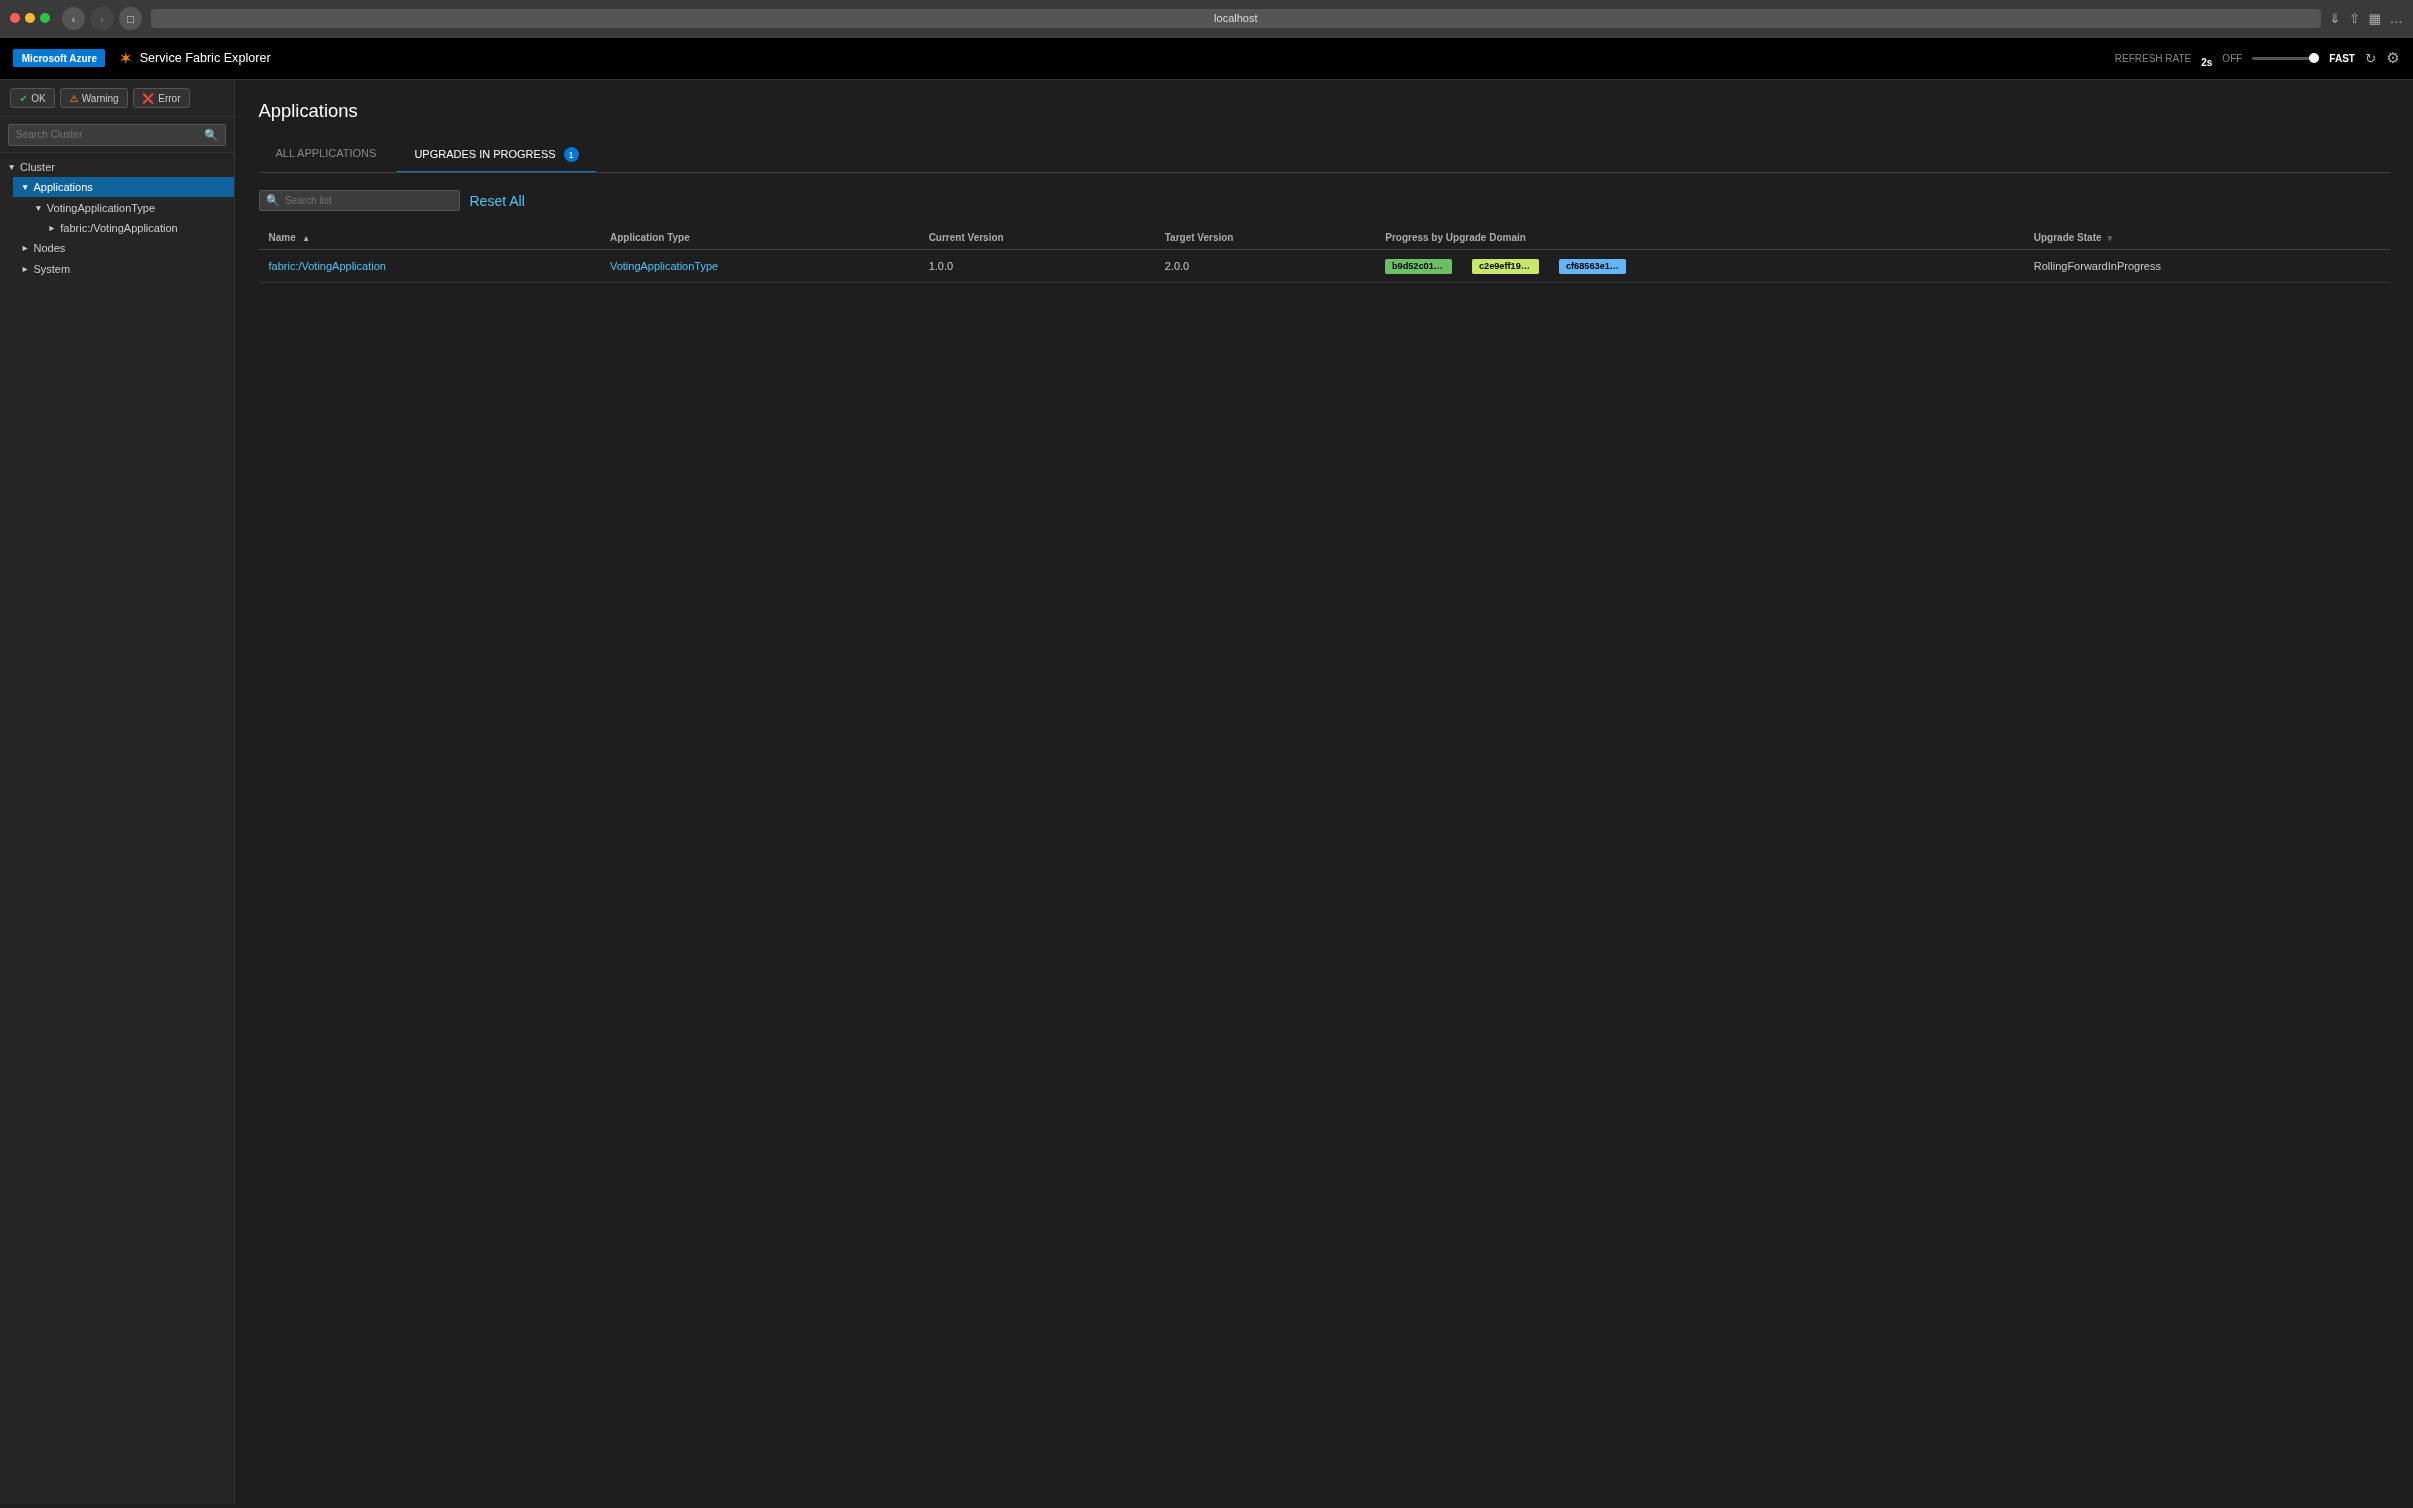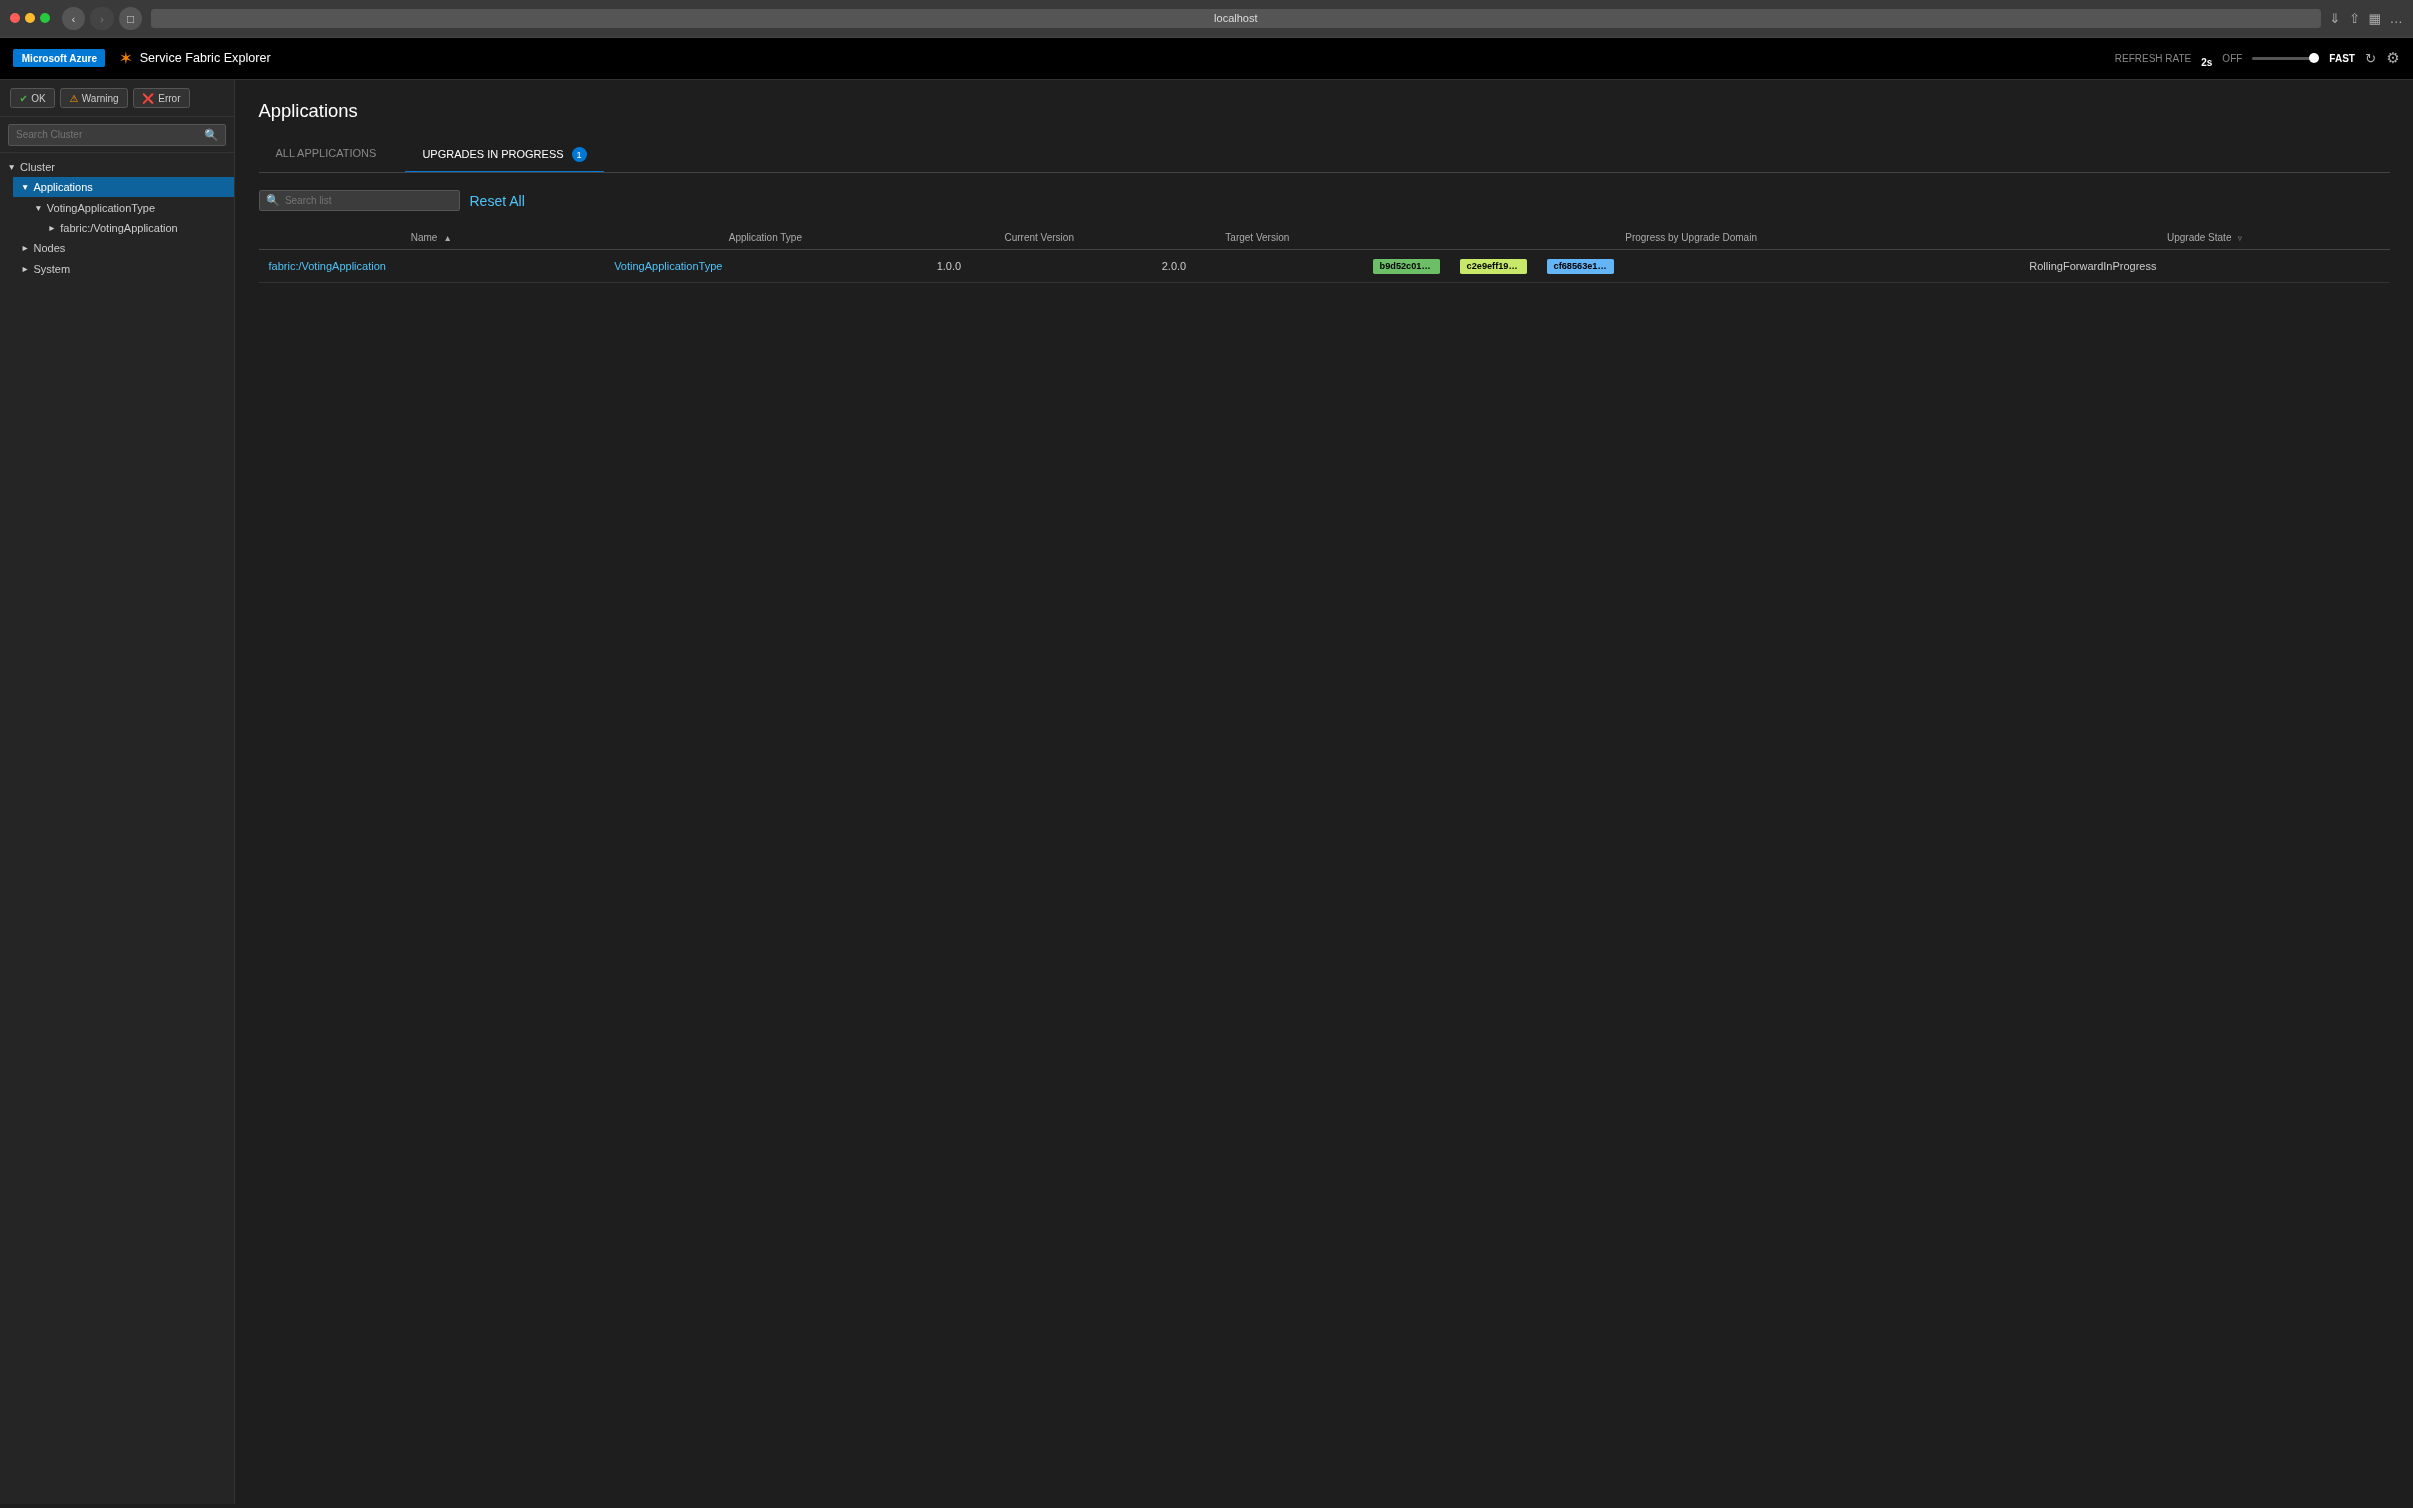--- a/index.html
+++ b/index.html
@@ -93,21 +93,21 @@
     .tree-item-row.selected { background: #0e639c; color: #fff; }
     .tree-chevron { font-size: 8.4px; width: 10px; text-align: center; }
     .tree-label { font-size: 11px; }
     .tree-children { padding-left: 13.4px; }
 
     
     .content { flex: 1; background: #1e1e1e; overflow-y: auto; padding: 20px 23.5px; }
     .page-title { font-size: 18.4px; color: #fff; font-weight: 300; margin-bottom: 17px; }
 
     
-    .tabs { display: flex; gap: 12px; border-bottom: 0.8px solid #444; margin-bottom: 17px; }
+    .tabs { display: flex; gap: 4px; border-bottom: 0.8px solid #444; margin-bottom: 17px; }
     .tab {
       padding: 8.4px 17px; cursor: pointer; font-size: 11px; color: #888;
       border-bottom: 1.7px solid transparent; white-space: nowrap;
     }
     .tab.active { color: #fff; border-bottom: 1.7px solid #0078d4; }
     .tab-badge {
       display: inline-flex; align-items: center; justify-content: center;
       background: #0078d4; color: #fff; border-radius: 50%; width: 15px; height: 15px;
       font-size: 9.2px; margin-left: 5px;
     }
@@ -119,22 +119,22 @@
       border-radius: 1.7px; padding: 3.4px 6.7px; gap: 5px; flex: 0 0 201px;
     }
     .table-search input {
       background: none; border: none; outline: none; color: #ccc; font-size: 10px; width: 100%;
     }
     .reset-all-btn { color: #4fc3f7; cursor: pointer; font-size: 14px; background: none; border: none; }
 
     
     .data-table { width: 100%; border-collapse: collapse; }
     .data-table th {
-      text-align: center; padding: 6.7px 10px; color: #aaa; font-size: 10px;
-      font-weight: 400; border-bottom: 0.8px solid #444; white-space: nowrap;
+      text-align: left; padding: 6.7px 10px; color: #aaa; font-size: 10px;
+      font-weight: 700; border-bottom: 0.8px solid #444; white-space: nowrap;
     }
     .data-table td {
       padding: 8.4px 10px; border-bottom: 0.8px solid #333; font-size: 11px; color: #ccc;
     }
     .link-cell { color: #4fc3f7; cursor: pointer; }
     .sort-icon { font-size: 8.4px; margin-left: 3.4px; }
     .filter-icon { font-size: 8.4px; margin-left: 3.4px; color: #888; cursor: pointer; }
 
     
     .domain-cells { display: flex; gap: 20px; }

